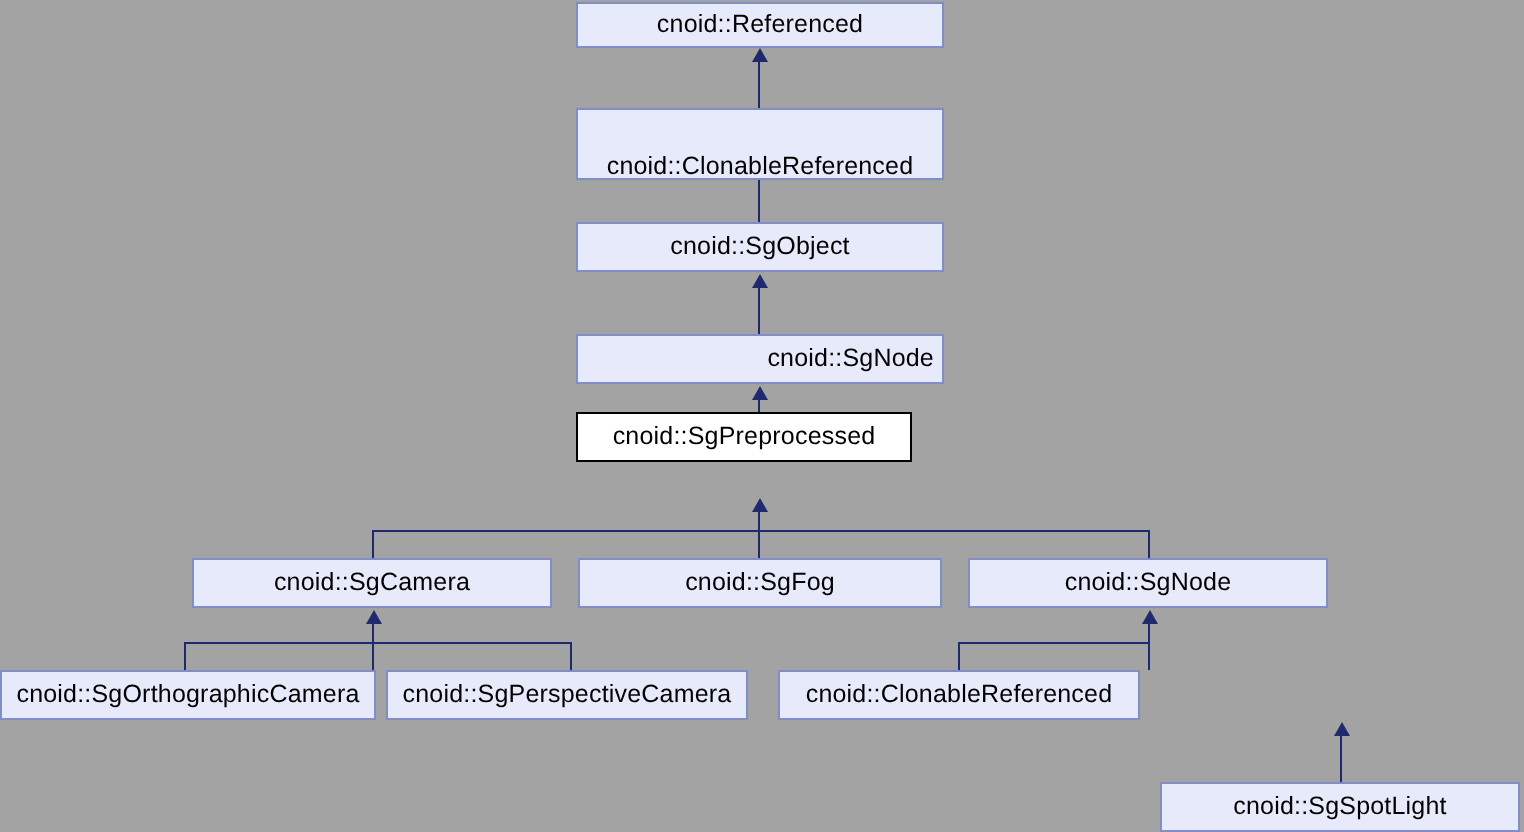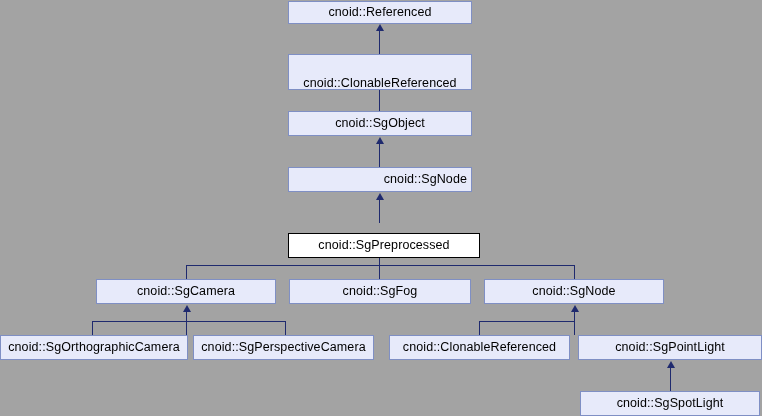--- a/index.html
+++ b/index.html
@@ -105,21 +105,21 @@
   </div>
 
   <div class="node" style="left:288px; top:111px; width:184px; height:25px;">
     <span class="label">cnoid::SgObject</span>
   </div>
 
   <div class="node" style="left:288px; top:167px; width:184px; height:25px;justify-content:flex-end;">
     <span class="label">cnoid::SgNode</span>
   </div>
 
-  <div class="node current" style="left:288px; top:233px; width:192px; height:25px;">
+  <div class="node current" style="left:288px; top:206px; width:168px; height:25px;">
     <span class="label">cnoid::SgPreprocessed</span>
   </div>
 
   <div class="node" style="left:96px; top:279px; width:180px; height:25px;">
     <span class="label">cnoid::SgCamera</span>
   </div>
 
   <div class="node" style="left:289px; top:279px; width:182px; height:25px;">
     <span class="label">cnoid::SgFog</span>
   </div>
@@ -133,21 +133,18 @@
   </div>
 
   <div class="node" style="left:193px; top:335px; width:181px; height:25px;">
     <span class="label">cnoid::SgPerspectiveCamera</span>
   </div>
 
   <div class="node" style="left:389px; top:335px; width:181px; height:25px;">
     <span class="label">cnoid::ClonableReferenced</span>
   </div>
 
-  <div class="node" style="left:578px; top:335px; width:184px; height:25px;">
-    <span class="label">cnoid::SgPointLight</span>
-  </div>
 
   <div class="node" style="left:580px; top:391px; width:180px; height:25px;">
     <span class="label">cnoid::SgSpotLight</span>
   </div>
 
 </div>
 
 </body></html>

